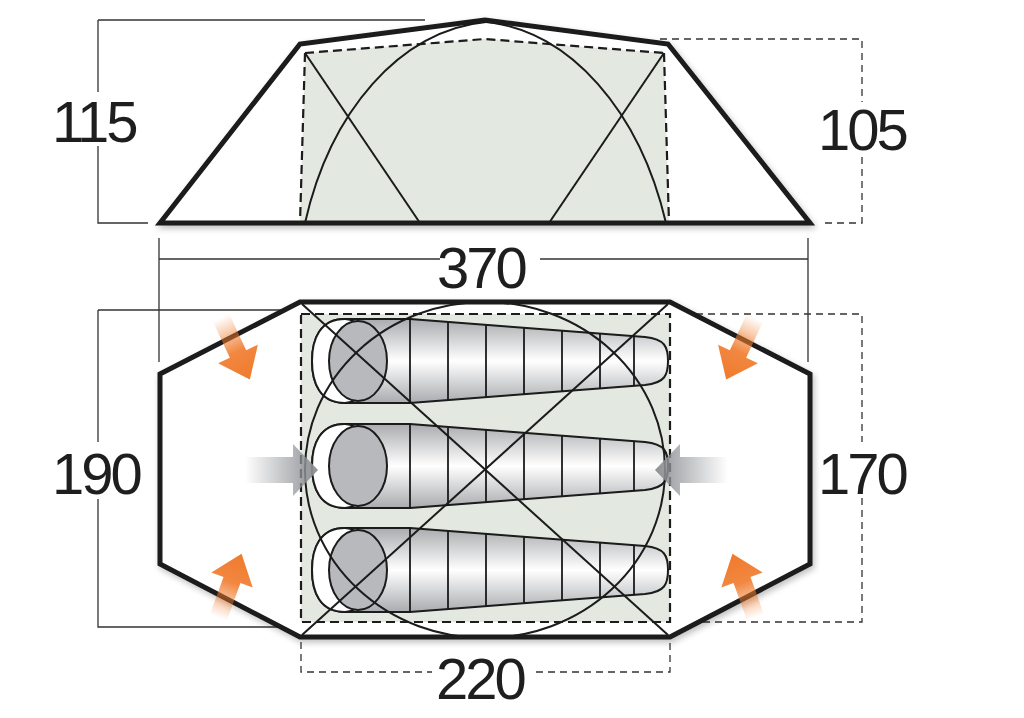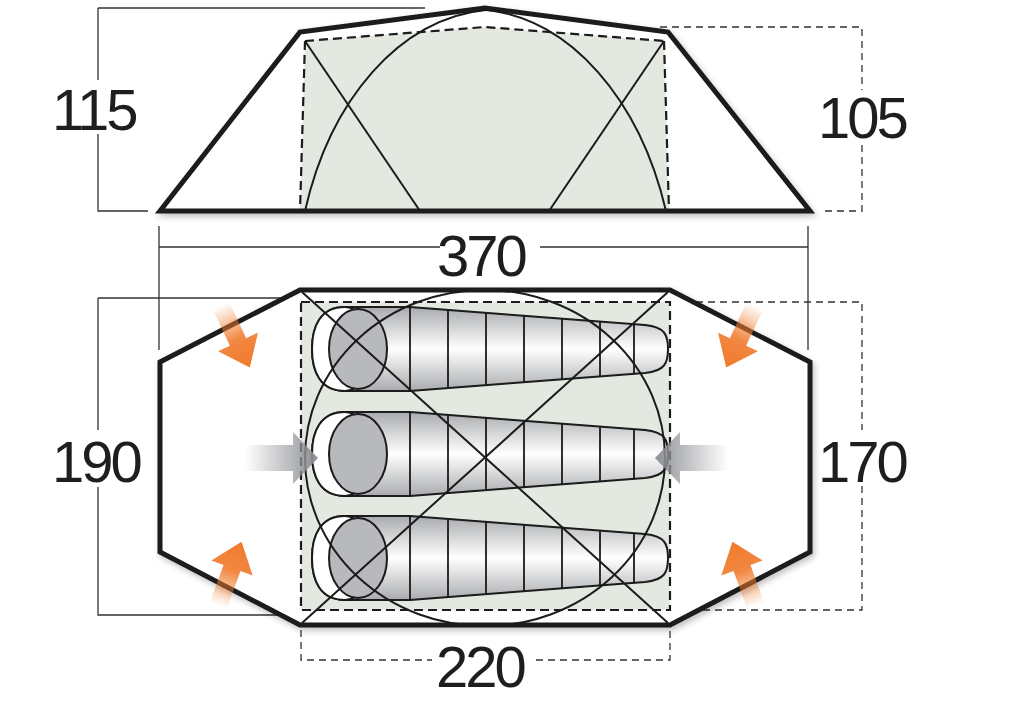--- a/index.html
+++ b/index.html
@@ -1,17 +1,17 @@
 <!DOCTYPE html>
 <html><head>
   <meta charset="utf-8">
   <style>
     html, body { margin: 0; padding: 0; background: #ffffff; }
     body { width: 1024px; height: 718px; overflow: hidden; position: relative; }
-    #stage { position: absolute; left: 0; top: 0; width: 1024px; height: 676px; }
+    #stage { position: absolute; left: 0; top: 12px; width: 1024px; height: 676px; }
     svg { display: block; }
     .dim-label {
       font-family: "Liberation Sans", sans-serif;
       font-size: 58px;
       fill: #1e1e1e;
       letter-spacing: -3px;
       font-stretch: condensed;
     }
     .outline { fill: none; stroke: #1a1a1a; stroke-width: 5; stroke-linejoin: miter; }
     .inner { fill: #e3e8e1; }

